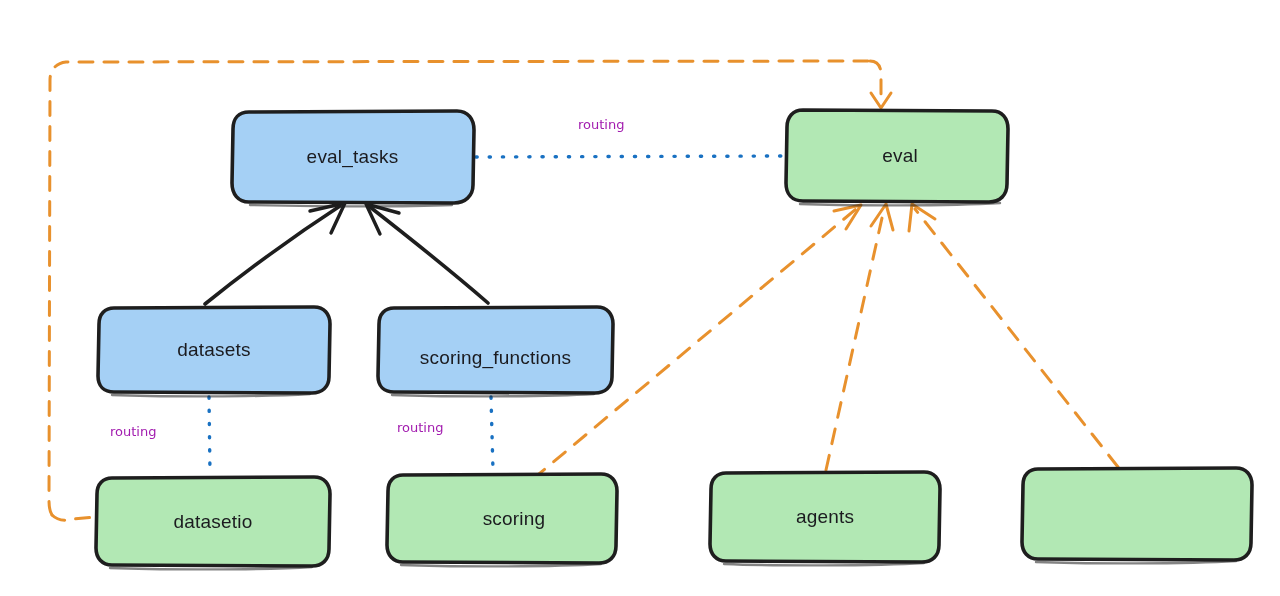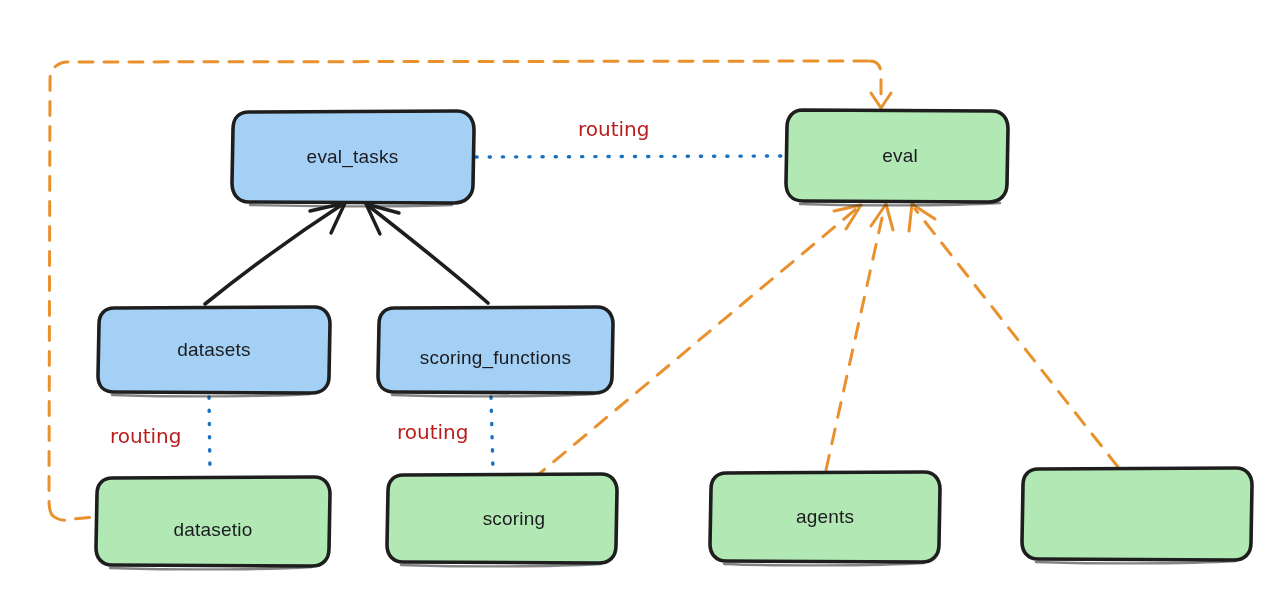--- a/index.html
+++ b/index.html
@@ -38,22 +38,22 @@
     font-family: Liberation Sans, sans-serif;
     font-size: 19px;
     color: #1b1b1f;
     letter-spacing: 0.2px;
     white-space: nowrap;
     pointer-events: none;
   }
   .edge-label {
     position: absolute;
     font-family: "DejaVu Sans", sans-serif;
-    font-size: 20px;
-    color: #b91c1c;
+    font-size: 13px;
+    color: #a21caf;
     white-space: nowrap;
     pointer-events: none;
   }
   .node-hit {
     position: absolute;
     cursor: pointer;
   }
 </style>
 </head>
 <body>
@@ -175,21 +175,21 @@
                L 1023 485 C 1023 475, 1029 469, 1038 469 Z" fill="#b2e8b4" stroke="#1e1e1e" stroke-width="3.6" stroke-linejoin="round"></path>
       <path d="M 1036 562 C 1085 564, 1187 564, 1236 561" fill="none" stroke="#1e1e1e" stroke-width="2.4" stroke-linecap="round" opacity="0.55"></path>
     </g>
 
   </svg>
 
   <div class="node-label" style="left:232px; top:111px; width:241px; height:91px;">eval_tasks</div>
   <div class="node-label" style="left:794px; top:110px; width:212px; height:92px;">eval</div>
   <div class="node-label" style="left:98px; top:307px; width:232px; height:86px;">datasets</div>
   <div class="node-label" style="left:378px; top:315px; width:235px; height:86px;">scoring_functions</div>
-  <div class="node-label" style="left:96px; top:477px; width:234px; height:89px;margin-top:8px;">datasetio</div>
+  <div class="node-label" style="left:96px; top:477px; width:234px; height:89px;">datasetio</div>
   <div class="node-label" style="left:387px; top:474px; width:254px; height:89px;">scoring</div>
   <div class="node-label" style="left:710px; top:472px; width:230px; height:90px;text-align:right;">agents</div>
 
   <div class="edge-label" style="left:578px; top:117px;">routing</div>
   <div class="edge-label" style="left:110px; top:424px;">routing</div>
   <div class="edge-label" style="left:397px; top:420px;">routing</div>
 
   <div class="node-hit" style="left:232px; top:111px; width:241px; height:91px;"></div>
   <div class="node-hit" style="left:786px; top:110px; width:222px; height:92px;"></div>
   <div class="node-hit" style="left:98px; top:307px; width:232px; height:86px;"></div>

